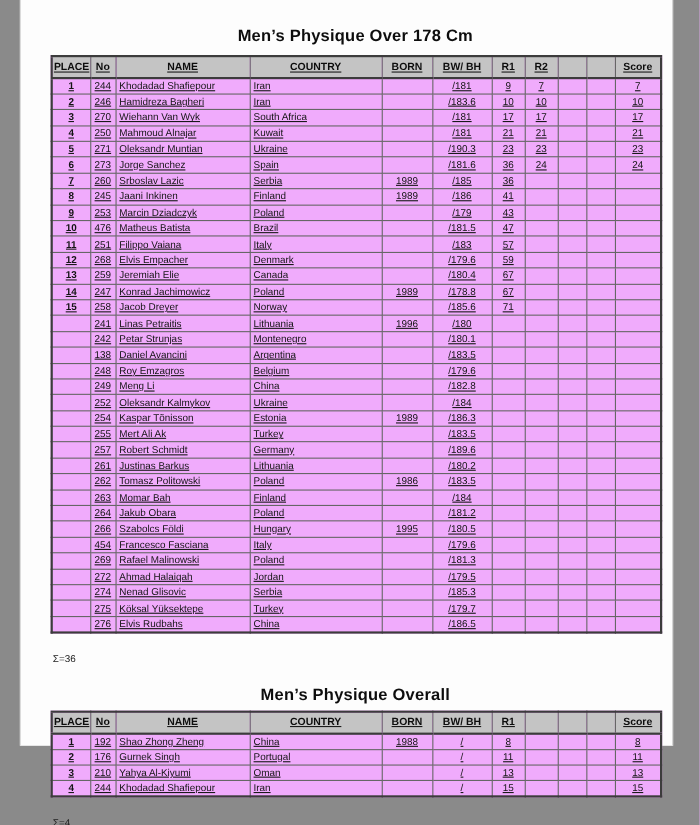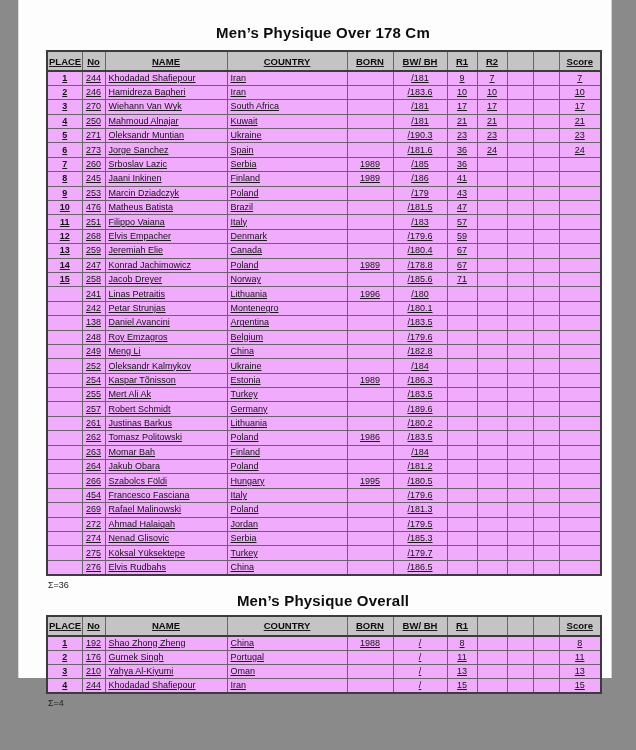--- a/index.html
+++ b/index.html
@@ -69,26 +69,26 @@
     white-space:nowrap;
     overflow:hidden;
     line-height:1;
     color:#141414;
   }
   td.al{text-align:left;}
   td.place{font-weight:bold;}
   table{border:2px solid var(--line-strong);}
   thead tr{border-top:2px solid var(--line-strong);}
   .sigma{
-    margin-top:4px;
+    margin-top:18px;
     margin-left:2px;
     font-size:9px;
     color:#222;
   }
-  .title-2{margin-top:2px;}
+  .title-2{margin-top:19px;}
 </style>
 </head>
 <body>
 
 <div class="paper">
   <div class="sheet-inner">
 
     <section>
       <div class="tbl-title">Men’s Physique Over 178 Cm</div>
       <table id="table-0">

